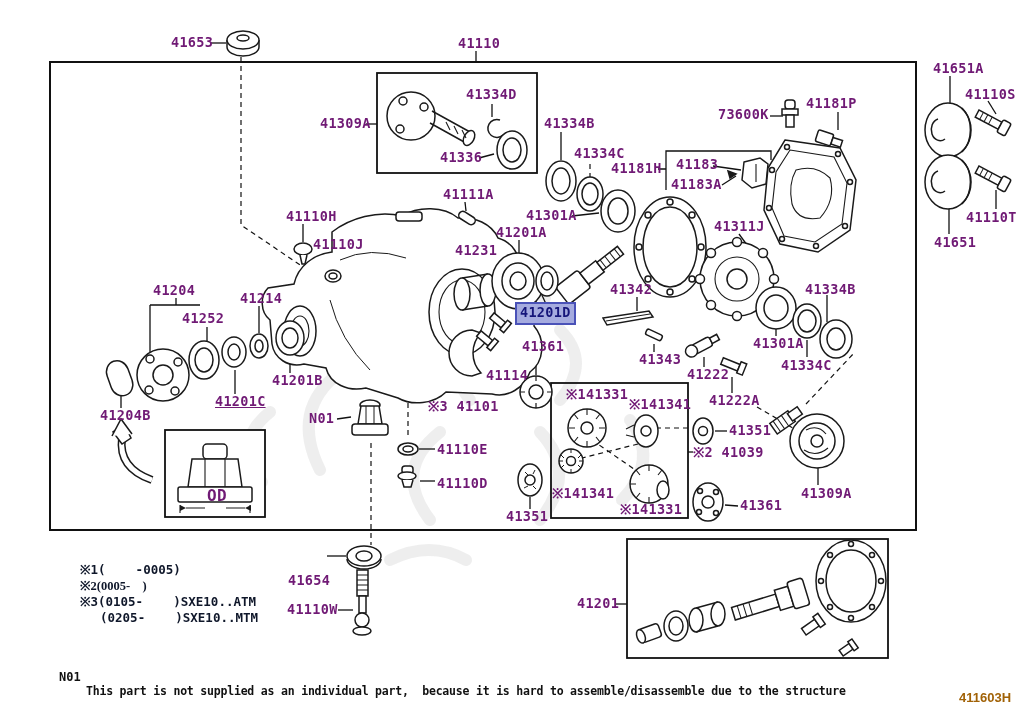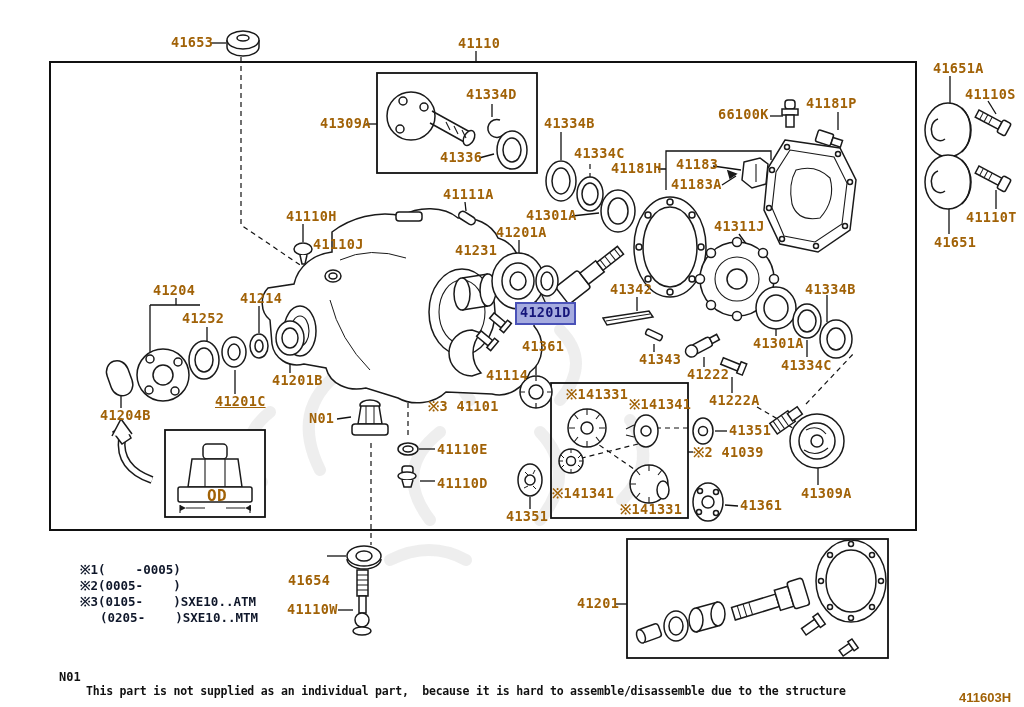--- a/index.html
+++ b/index.html
@@ -1,20 +1,20 @@
 <!DOCTYPE html>
 <html><head>
 <meta charset="utf-8">
 <style>
   html,body{margin:0;padding:0;background:#fff;}
   #stage{position:relative;width:1024px;height:707px;background:#ffffff;overflow:hidden;
          font-family:"DejaVu Sans Mono","Liberation Mono",monospace;}
   #art{position:absolute;left:0;top:0;}
   .plabel{position:absolute;font:bold 13.5px "DejaVu Sans Mono","Liberation Mono",monospace;
-          letter-spacing:.3px;color:#a16207;white-space:pre;line-height:1;}
+          letter-spacing:.3px;color:#701a75;white-space:pre;line-height:1;}
   .plabel.hl{background:#a5abdf;border:2px solid #4a52b8;color:#15157a;padding:2px 3px 3px 3px;margin:-4px 0 0 -5px;}
   .plabel.small{font-size:16px;}
   .legend-line{position:absolute;font:bold 12.5px "DejaVu Sans Mono","Liberation Mono",monospace;color:#0f172a;white-space:pre;line-height:1;}
   #footer-note-id{position:absolute;left:59px;top:670px;font:bold 12px "DejaVu Sans Mono","Liberation Mono",monospace;color:#111;}
   #footer-note-jp{position:absolute;left:86px;top:669px;font:bold 12px "DejaVu Sans","Liberation Sans",sans-serif;color:#111;white-space:pre;}
   #footer-note-en{position:absolute;left:86px;top:684px;font:600 11.5px "DejaVu Sans Mono","Liberation Mono",monospace;letter-spacing:-.2px;color:#111;white-space:pre;}
   #drawing-code{position:absolute;left:951px;top:690px;font:600 13px "Liberation Sans","DejaVu Sans",sans-serif;color:#a16207;margin-left:8px;}
 </style>
 </head>
 <body>
@@ -441,21 +441,21 @@
       <div class="plabel" style="left: 171px; top: 36px;">41653</div>
       <div class="plabel" style="left: 458px; top: 37px;">41110</div>
       <div class="plabel" style="left: 320px; top: 117px;">41309A</div>
       <div class="plabel" style="left: 466px; top: 88px;">41334D</div>
       <div class="plabel" style="left: 440px; top: 151px;">41336</div>
       <div class="plabel" style="left: 544px; top: 117px;">41334B</div>
       <div class="plabel" style="left: 574px; top: 147px;">41334C</div>
       <div class="plabel" style="left: 611px; top: 162px;">41181H</div>
       <div class="plabel" style="left: 676px; top: 158px;">41183</div>
       <div class="plabel" style="left: 671px; top: 178px;">41183A</div>
-      <div class="plabel" style="left: 718px; top: 108px;">66100K</div>
+      <div class="plabel" style="left: 718px; top: 108px;">73600K</div>
       <div class="plabel" style="left: 806px; top: 97px;">41181P</div>
       <div class="plabel" style="left: 714px; top: 220px;">41311J</div>
       <div class="plabel" style="left: 526px; top: 209px;">41301A</div>
       <div class="plabel" style="left: 496px; top: 226px;">41201A</div>
       <div class="plabel" style="left: 443px; top: 188px;">41111A</div>
       <div class="plabel" style="left: 286px; top: 210px;">41110H</div>
       <div class="plabel" style="left: 313px; top: 238px;">41110J</div>
       <div class="plabel" style="left: 455px; top: 244px;">41231</div>
       <div class="plabel hl" style="left: 520px; top: 306px;">41201D</div>
       <div class="plabel" style="left: 153px; top: 284px;">41204</div>
@@ -491,21 +491,21 @@
       <div class="plabel" style="left: 966px; top: 211px;">41110T</div>
       <div class="plabel" style="left: 934px; top: 236px;">41651</div>
       <div class="plabel" style="left: 577px; top: 597px;">41201</div>
       <div class="plabel" style="left: 288px; top: 530px; margin-top: 44px;">41654</div>
       <div class="plabel" style="left: 287px; top: 603px;">41110W</div>
       <div class="plabel small" style="left: 207px; top: 488px;">OD</div>
     </div>
 
   <div id="legend">
       <div class="legend-line" style="left: 80px; top: 564px;">※1(    -0005)</div>
-      <div class="legend-line" style="left: 80px; top: 580px;">※2(0005-    )</div>
+      <div class="legend-line" style="left: 80px; top: 580px; font-family: Liberation Serif, serif;">※2(0005-    )</div>
       <div class="legend-line" style="left: 80px; top: 596px;">※3(0105-    )SXE10..ATM</div>
       <div class="legend-line" style="left: 100px; top: 612px;">(0205-    )SXE10..MTM</div>
     </div>
 
   <div id="footer-note-id">N01</div>
   <div id="footer-note-en">This part is not supplied as an individual part,  because it is hard to assemble/disassemble due to the structure</div>
   <div id="drawing-code">411603H</div>
 
 </div>
 

